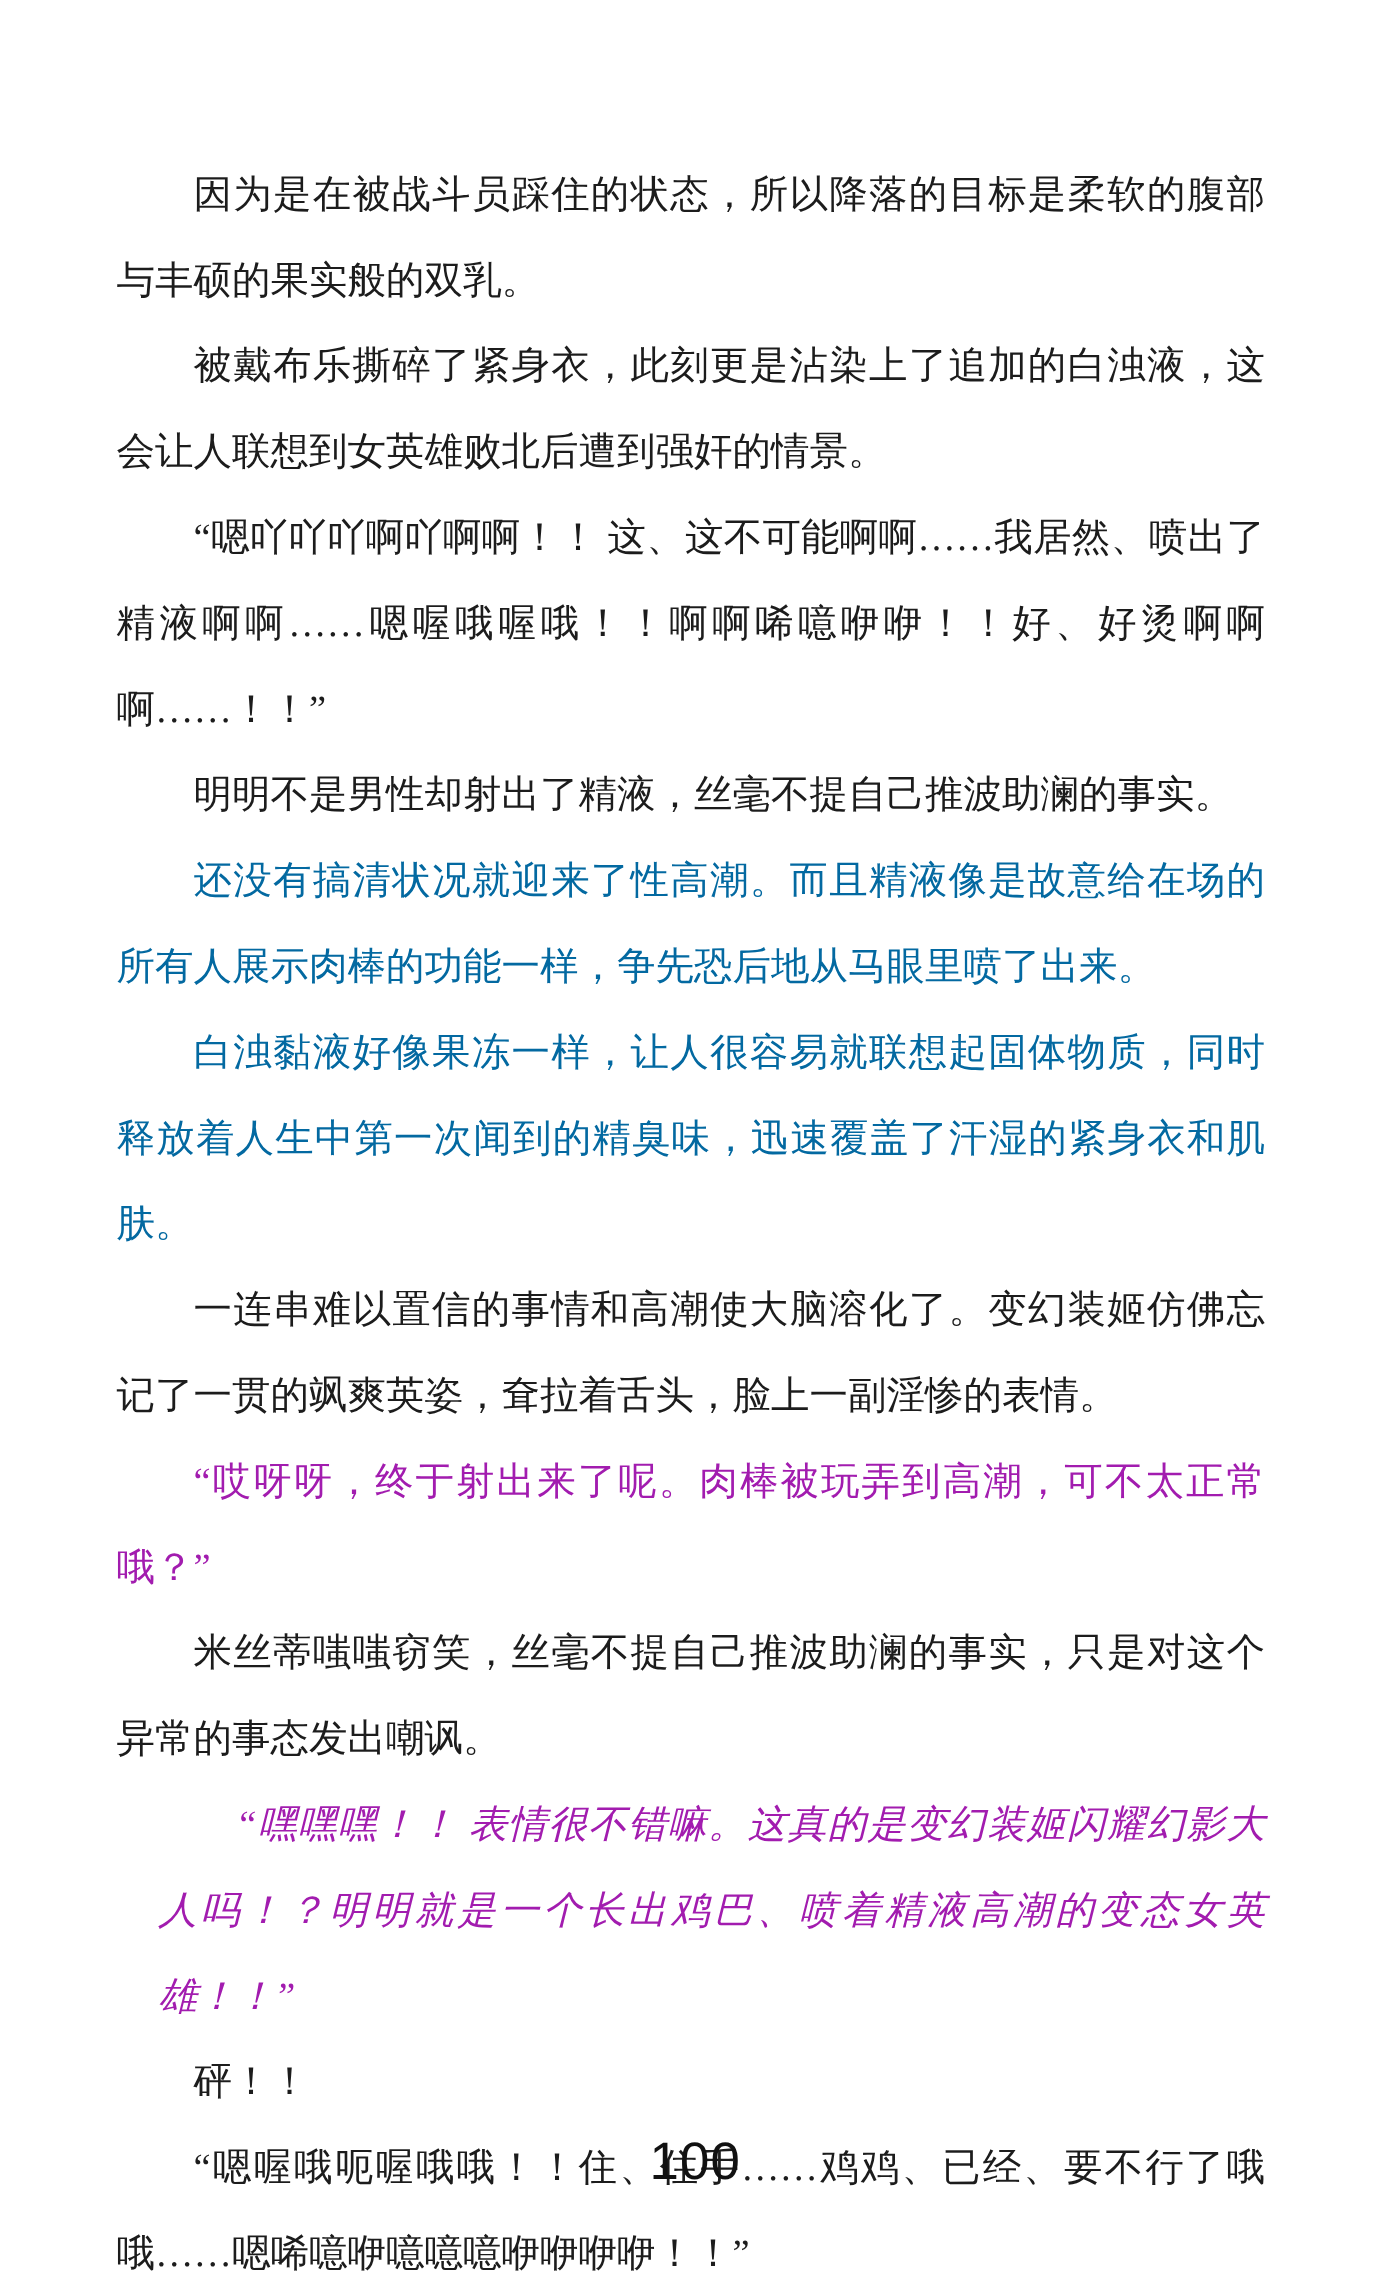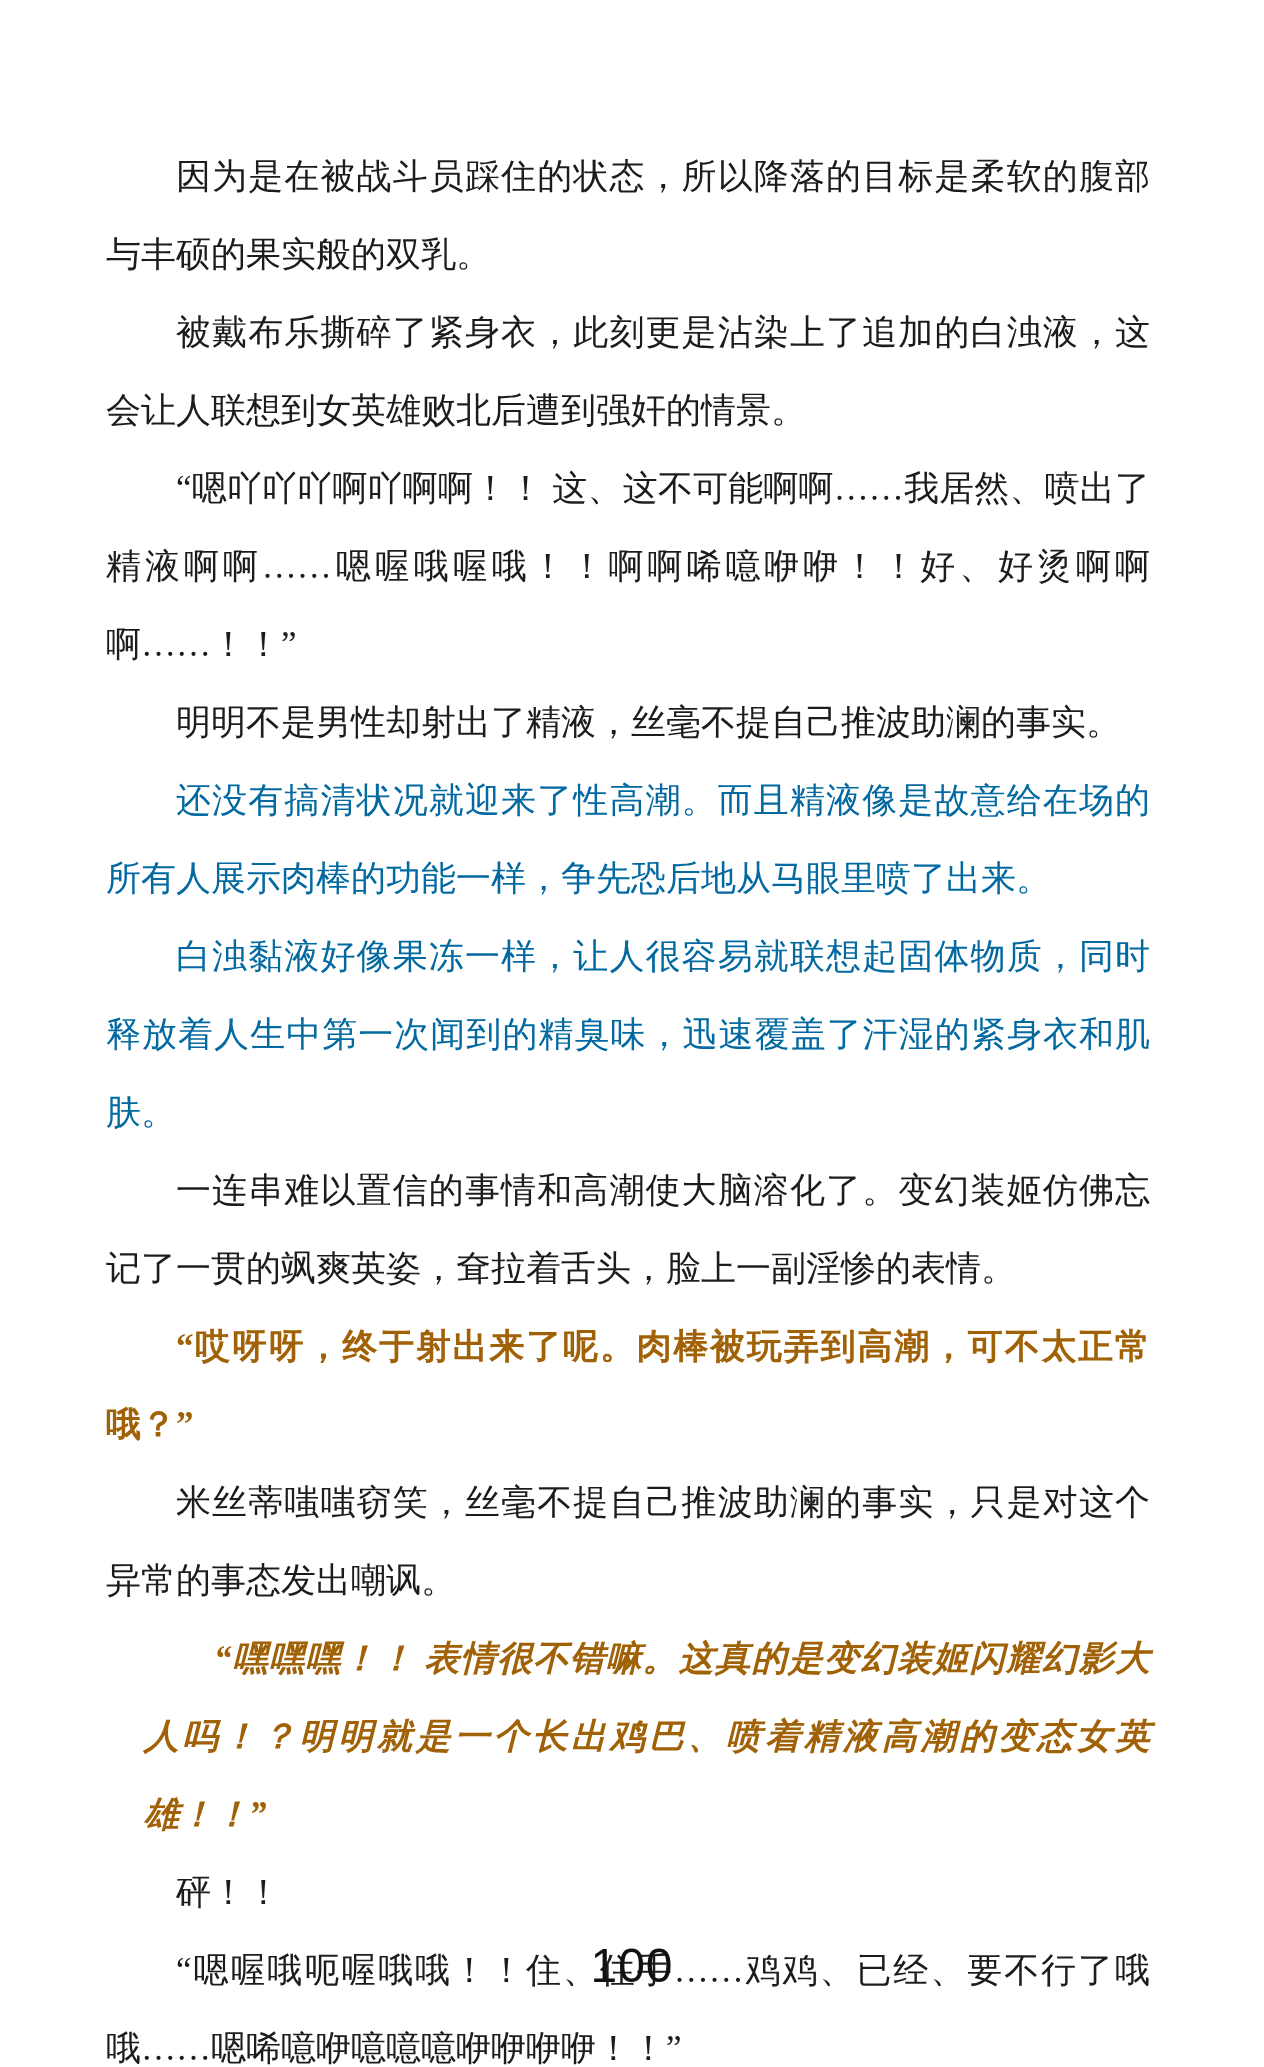--- a/index.html
+++ b/index.html
@@ -31,21 +31,21 @@
     color: #1c1c1c;
     text-align: justify;
     text-justify: inter-ideograph;
   }
   .para {
     margin: 0;
     text-indent: 2em;
     word-break: break-all;
   }
   .para.muted  { color: #0369a1; }
-  .para.bold   { font-weight: bold; color: #a16207; }
+  .para.bold   { font-weight: normal; color: #a21caf; }
   .para.italic { font-style: italic; margin-left: 38px; }
   .footer {
     position: absolute;
     left: 0;
     top: 1938px;
     width: 1264px;
     text-align: center;
     font-family: "Liberation Sans", "DejaVu Sans", sans-serif;
     font-size: 48px;
     color: #111111;

